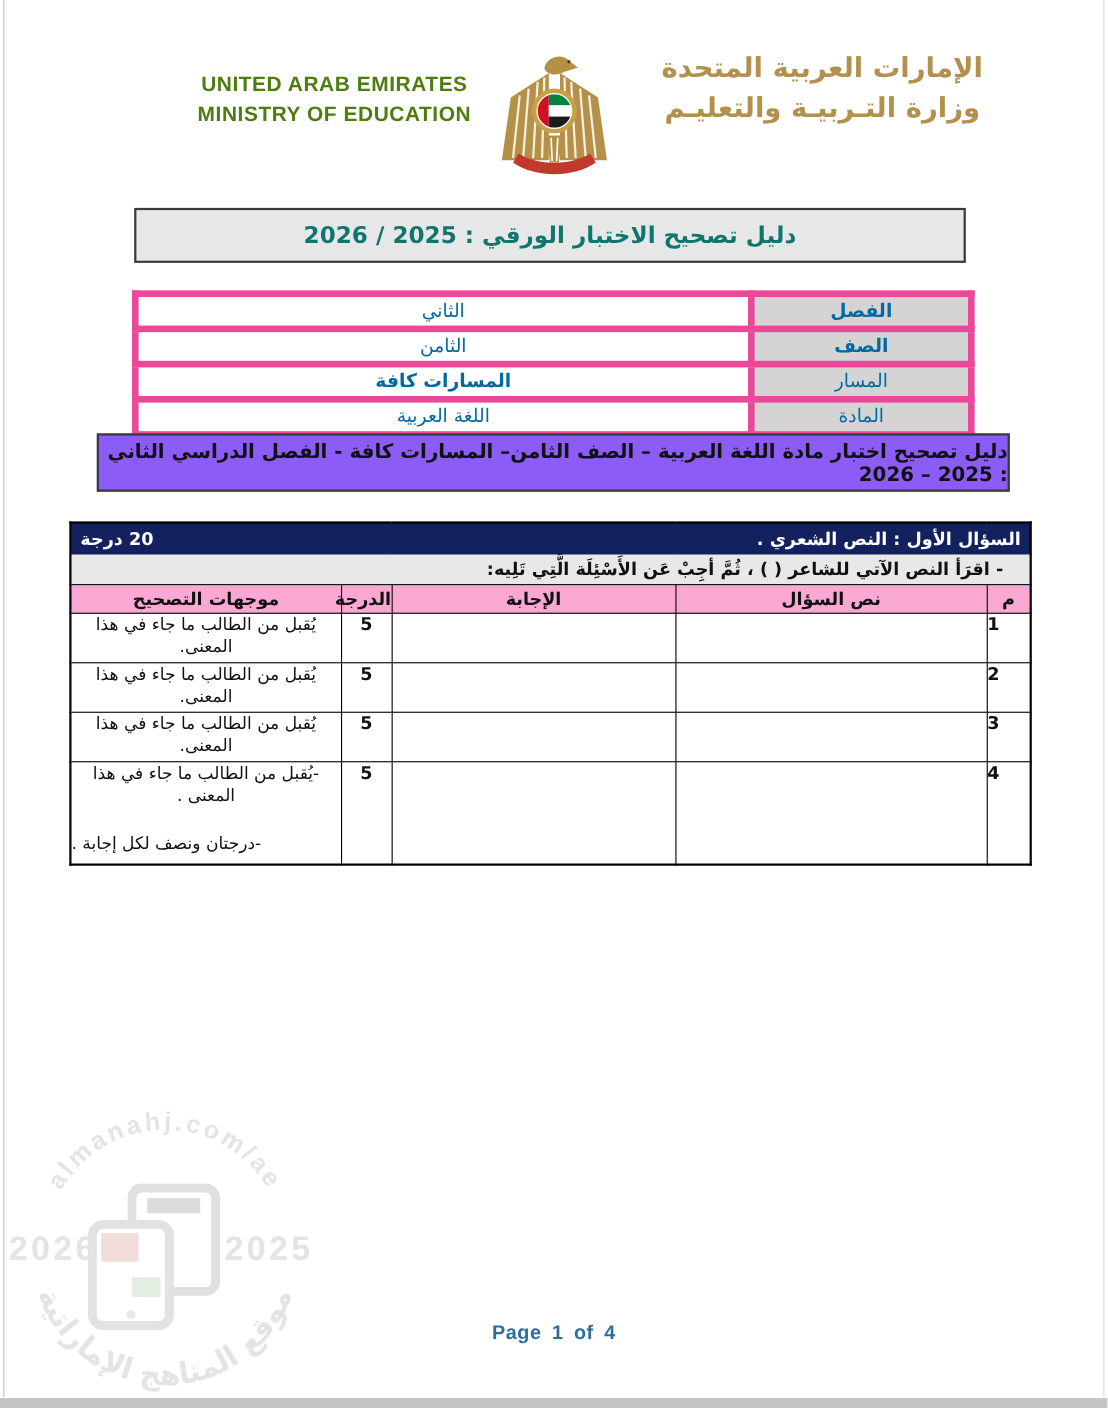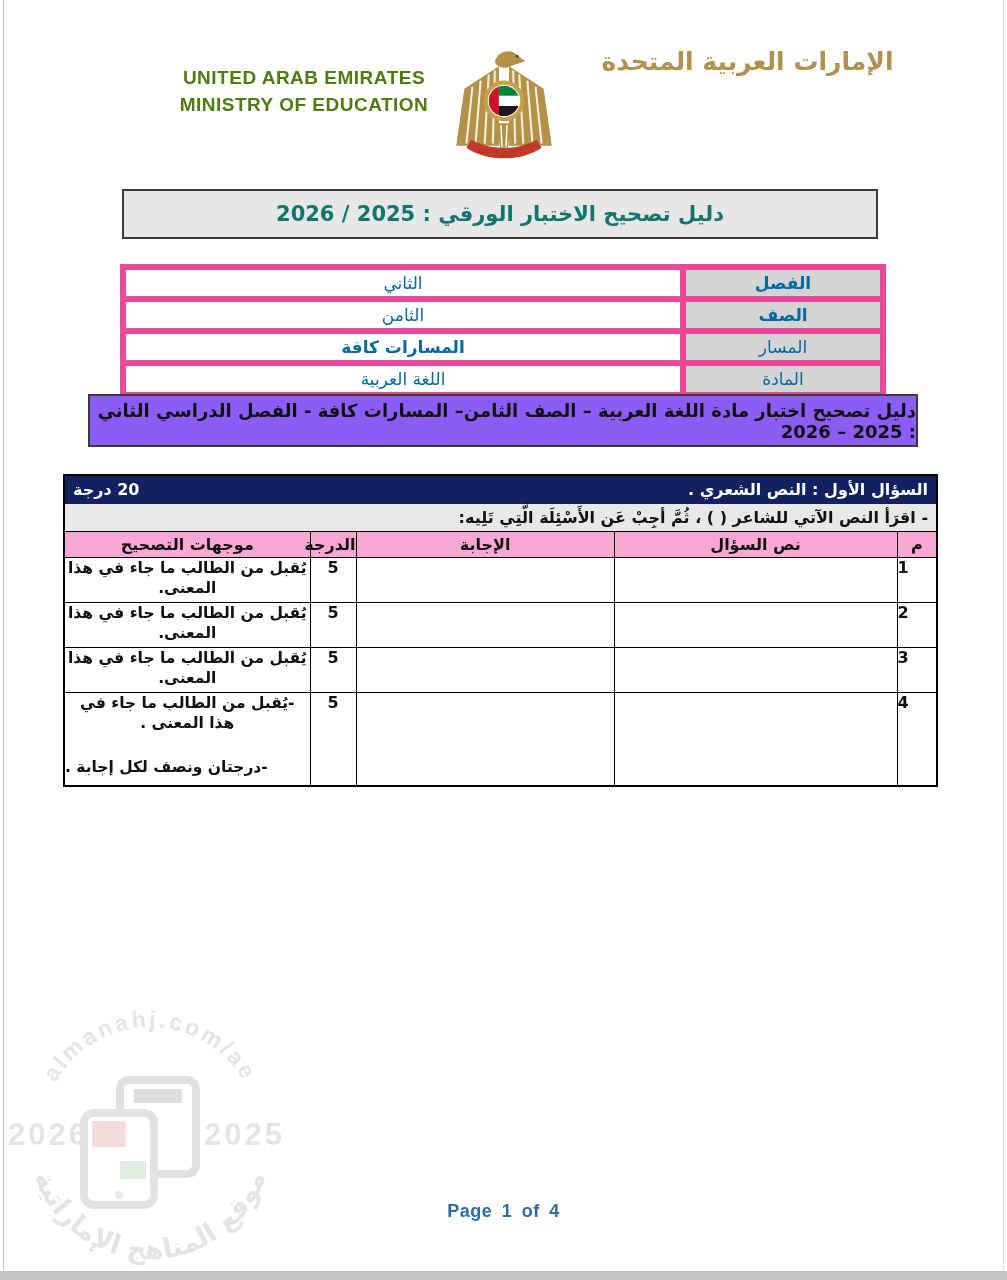--- a/index.html
+++ b/index.html
@@ -36,28 +36,28 @@
   .norm{font-weight:normal;}
 
   
   .qtable{position:absolute;left:63px;top:474px;width:873px;border-collapse:collapse;
     direction:rtl;table-layout:fixed;border:2px solid #000;}
   .qtable td{border:1px solid #000;padding:0;vertical-align:top;color:#111;}
   .navy-cell{background:#13225E;height:27px;border:1px solid #13225E !important;}
   .navy-inner{display:flex;justify-content:space-between;align-items:center;height:27px;
     padding:0 8px;color:#ffffff;font-weight:bold;font-size:16px;direction:rtl;}
   .instr-cell{background:#E8E8E8;height:27px;}
-  .instr-inner{display:flex;align-items:center;height:27px;padding:0 8px;direction:rtl;
+  .instr-inner{display:flex;align-items:center;height:27px;padding:0 24px;direction:rtl;
     font-weight:bold;font-size:16px;color:#111;}
   .qhead td{height:25px;text-align:center;font-weight:bold;font-size:16px;vertical-align:middle;background:#f9a8d4;}
   .row-std{height:45px;}
   .row-tall{height:93px;}
   .cell-num{text-align:left;font-weight:bold;font-size:16px;padding:2px 5px;}
   .cell-score{text-align:center;font-weight:bold;font-size:16px;padding-top:2px;}
-  .cell-guide{text-align:center;font-weight:bold;font-size:15.5px;line-height:20px;padding:2px 3px;}
+  .cell-guide{text-align:center;font-weight:normal;font-size:15.5px;line-height:20px;padding:2px 3px;}
   .guide-extra{display:block;text-align:left;margin-top:24px;padding:0 0;}
 
   
   .footer{position:absolute;left:0;top:1201px;width:100%;text-align:center;
     color:#2C6E9F;font-weight:bold;font-size:18px;letter-spacing:.5px;word-spacing:4px;
     font-family:"Liberation Sans","DejaVu Sans",sans-serif;}
 
   
   .watermark{position:absolute;left:0;top:985px;width:330px;height:300px;pointer-events:none;}
   .wm-arc{fill:#E4E4E4;font-weight:bold;font-family:"Liberation Sans","DejaVu Sans",sans-serif;}
@@ -132,20 +132,21 @@
     <g stroke="#ffffff" stroke-width="1.5">
         <line x1="52" y1="78" x2="53" y2="99"></line>
         <line x1="58" y1="78" x2="57" y2="99"></line>
       </g>
 
     <path d="M18 100 C38 114 72 114 92 100 L87 92 C70 103 40 103 23 92 Z" fill="#C0392B"></path>
   </svg>
 
   <div class="hdr-ar">
     <div>الإمارات العربية المتحدة</div>
+    <div>وزارة التـربيـة والتعليـم</div>
   </div>
 
   <div class="title-box">دليل تصحيح الاختبار الورقي : 2025 / 2026</div>
 
   <table class="info-table">
     <colgroup>
         <col style="width:200px">
         <col style="width:560px">
       </colgroup>
     <tbody>

